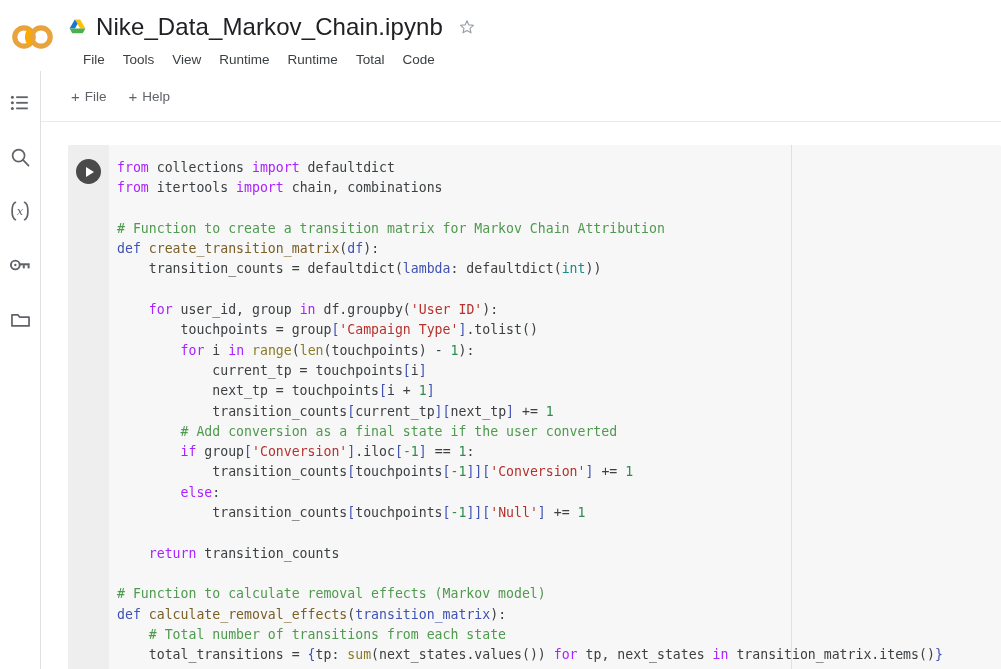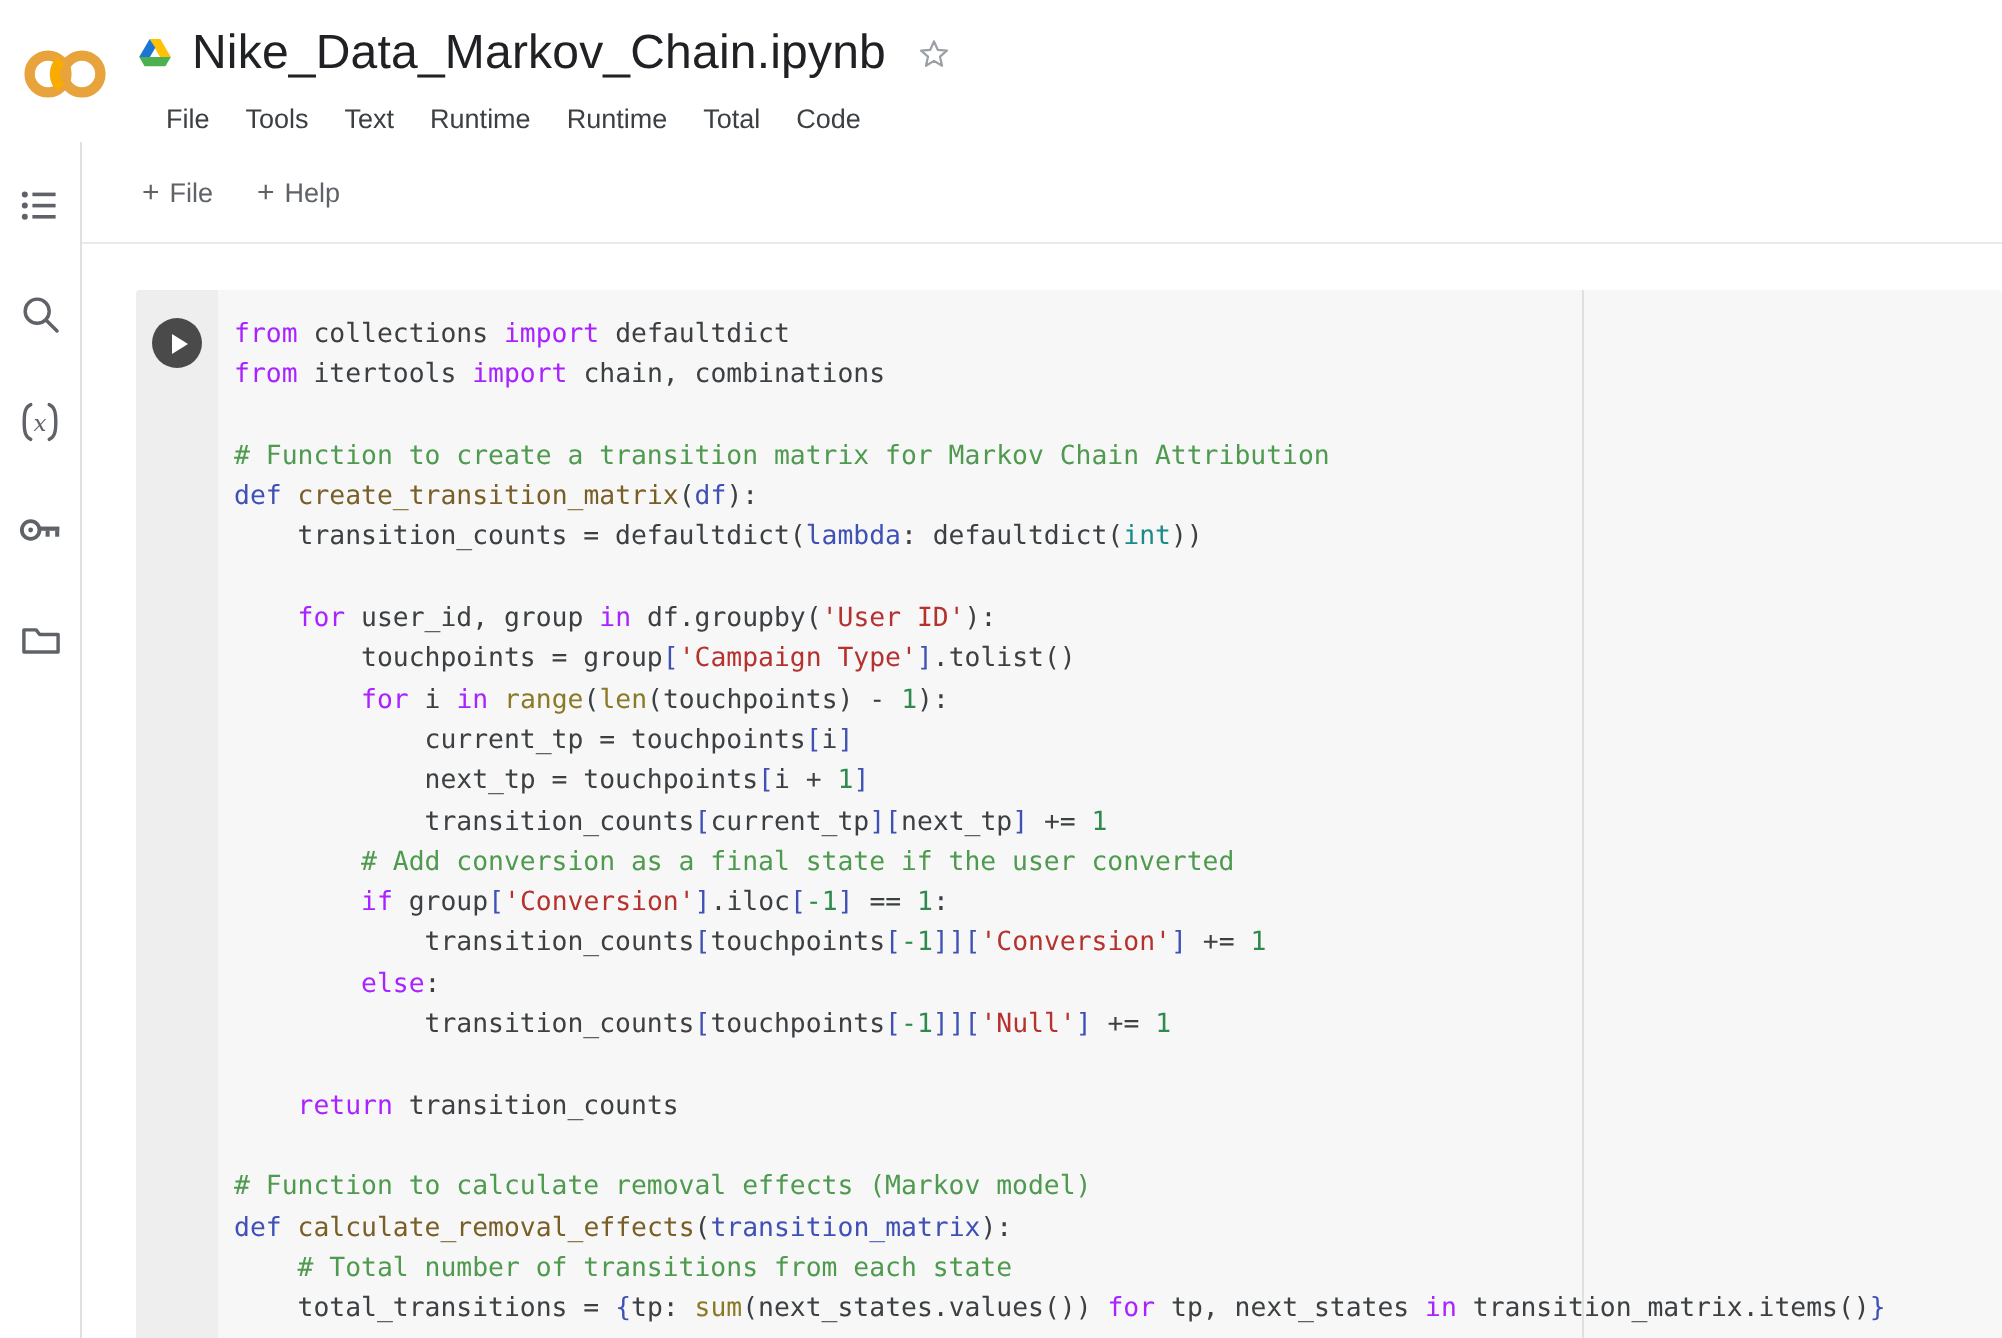--- a/index.html
+++ b/index.html
@@ -150,21 +150,21 @@
       <span>
         <svg class="star-icon" viewBox="0 0 24 24" xmlns="http://www.w3.org/2000/svg">
           <path d="M12 3.6l2.5 5.6 6.1.55-4.6 4.05 1.35 6-5.35-3.2-5.35 3.2L8 13.8 3.4 9.75l6.1-.55z" fill="none" stroke="#9aa0a6" stroke-width="1.5" stroke-linejoin="round"></path>
         </svg>
       </span>
     </div>
 
     <div class="menubar">
       <div class="menu-item">File</div>
       <div class="menu-item">Tools</div>
-      <div class="menu-item">Text</div>
+      <div class="menu-item">View</div>
       <div class="menu-item">Runtime</div>
       <div class="menu-item">Runtime</div>
       <div class="menu-item">Total</div>
       <div class="menu-item">Code</div>
     </div>
   </div>
 
   <div class="rail">
 
     <div class="rail-btn" style="margin-top:8px;">

